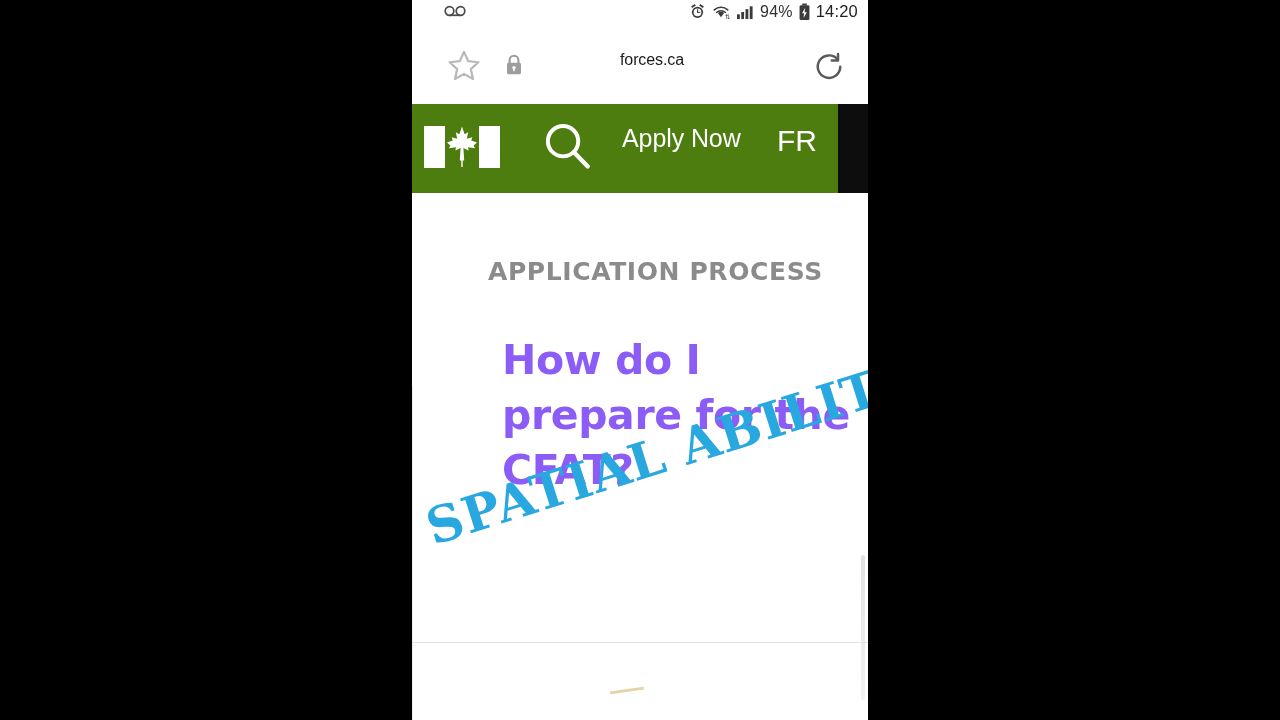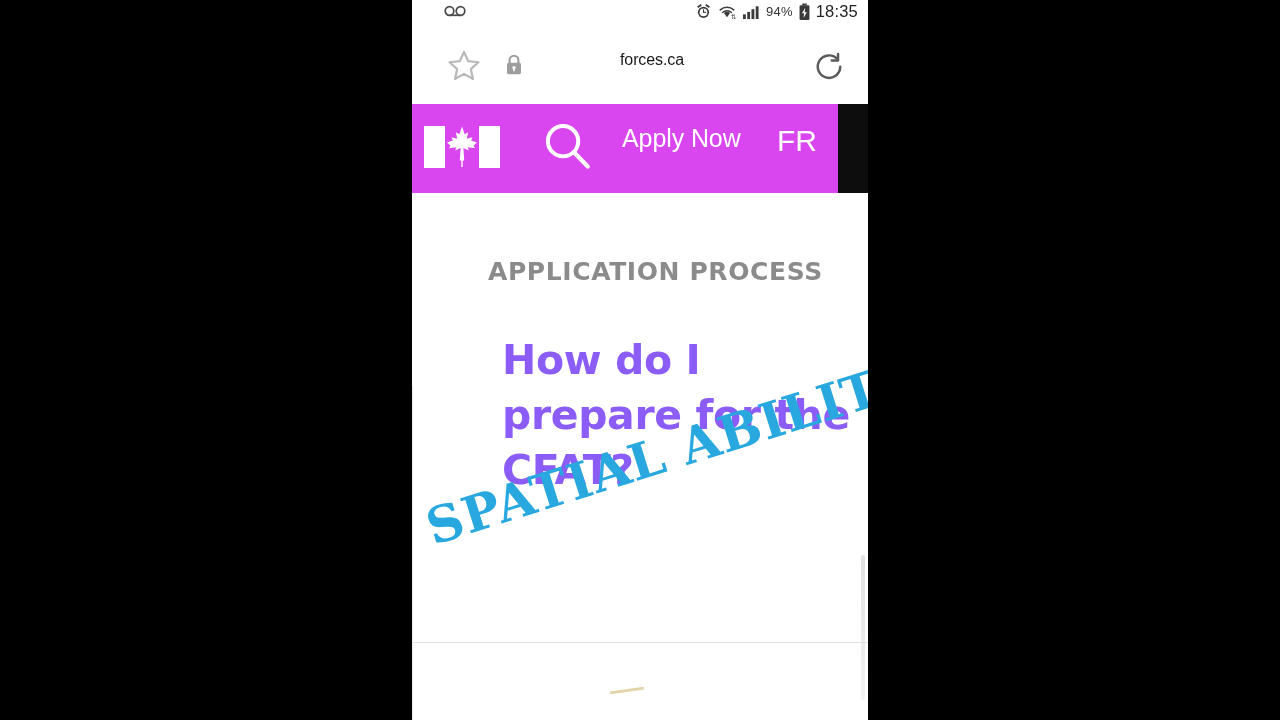--- a/index.html
+++ b/index.html
@@ -47,21 +47,21 @@
   #statusbar .right {
     position: absolute;
     right: 10px; top: 2px;
     display: flex; align-items: center; gap: 5px;
     font-size: 17px;
     font-weight: 400;
     color: #3a3a3a;
     letter-spacing: 0.2px;
   }
   .vm-icon { display:block; }
-  .battpct { font-size: 13px; color:#333; }
+  .battpct { font-size: 16px; color:#333; }
   .clocktxt { font-size: 16.5px; color:#222; }
 
   
   #browserbar {
     position: absolute;
     left: 0; top: 28px;
     width: 456px;
     height: 75px;
     background: #ffffff;
   }
@@ -87,21 +87,21 @@
     position: absolute; right: 22px; top: 22px;
     width: 34px; height: 34px;
   }
 
   
   #sitenav {
     position: absolute;
     left: 0; top: 104px;
     width: 456px;
     height: 89px;
-    background: #d946ef;
+    background: #4d7c0f;
   }
   #sitenav .navshade {
     position: absolute;
     right: 0; top: 0;
     width: 30px; height: 89px;
     background: #0d0d0d;
   }
   #flag-logo {
     position: absolute;
     left: 6px; top: 16px;
@@ -274,21 +274,21 @@
           <rect x="5.5" y="9.5" width="3" height="7.5" fill="#3a3a3a"></rect>
           <rect x="10" y="6.5" width="3" height="10.5" fill="#3a3a3a"></rect>
           <rect x="14.5" y="3.5" width="3" height="13.5" fill="#3a3a3a"></rect>
         </svg>
         <span class="battpct">94%</span>
         <svg width="13" height="18" viewBox="0 0 14 20">
           <rect x="4.5" y="0.6" width="5" height="2" fill="#3a3a3a"></rect>
           <rect x="1.5" y="2.4" width="11" height="16.6" rx="1.6" fill="#3a3a3a"></rect>
           <path d="M7.8 5.2 L4.2 11.4 L6.6 11.4 L5.9 16.6 L9.6 10.2 L7.1 10.2 Z" fill="#ffffff"></path>
         </svg>
-        <span class="clocktxt">18:35</span>
+        <span class="clocktxt">14:20</span>
       </div>
     </div>
 
     <div id="browserbar">
       <div class="star-btn">
         <svg width="36" height="36" viewBox="0 0 24 24">
           <path d="M12 2.6 l2.85 6.2 6.75 0.7 -5.05 4.55 1.45 6.65 -6.0 -3.45 -6.0 3.45 1.45 -6.65 -5.05 -4.55 6.75 -0.7 Z" fill="none" stroke="#b9b9b9" stroke-width="1.5" stroke-linejoin="round"></path>
         </svg>
       </div>
       <div class="lock-btn">

